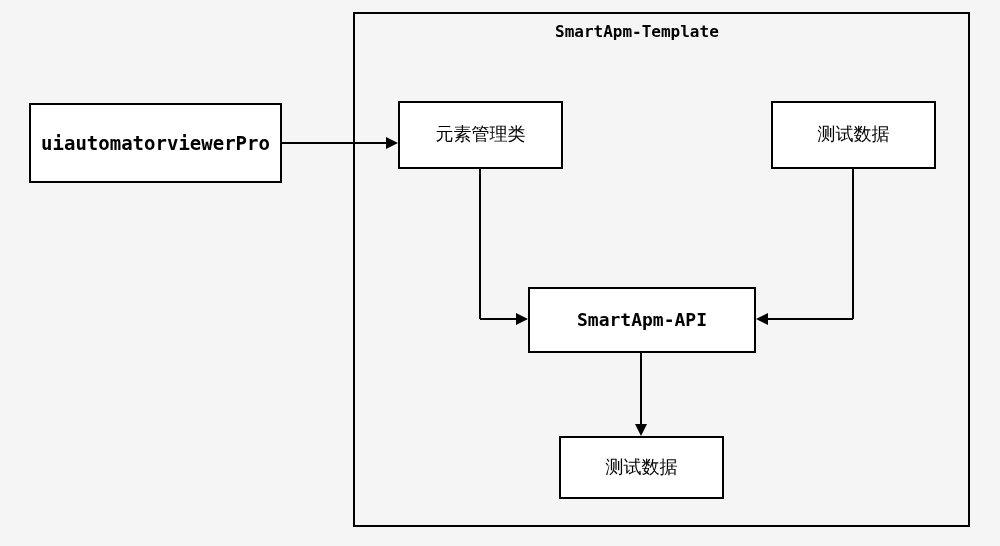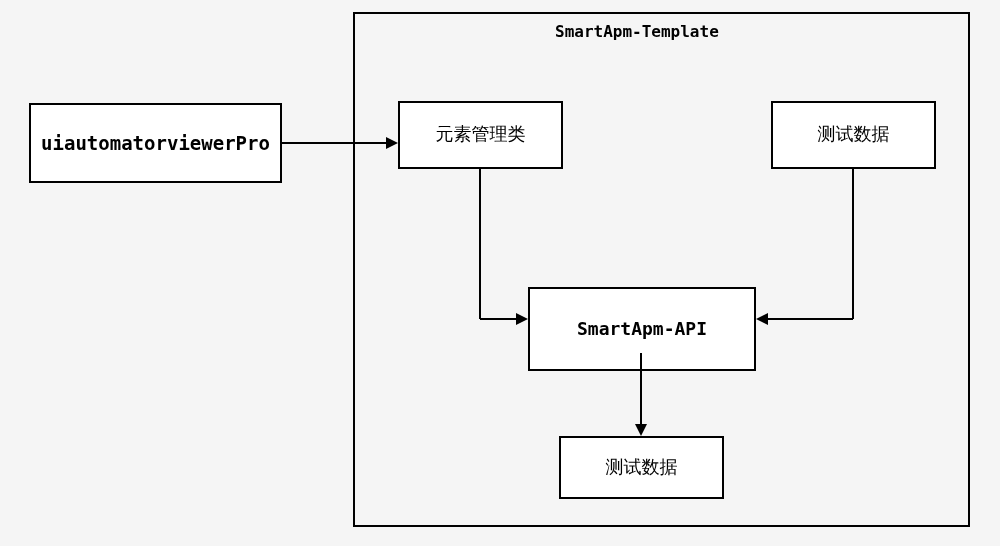--- a/index.html
+++ b/index.html
@@ -46,21 +46,21 @@
 </div>
 
 <div class="box" style="left:398px; top:101px; width:165px; height:68px;text-align:right;">
   <span>元素管理类</span>
 </div>
 
 <div class="box" style="left:771px; top:101px; width:165px; height:68px;">
   <span>测试数据</span>
 </div>
 
-<div class="box" style="left:528px; top:287px; width:228px; height:84px;">
+<div class="box" style="left:528px; top:287px; width:228px; height:66px;">
   <span class="bold" style="font-family:monospace,'SimHei',serif;">SmartApm-API</span>
 </div>
 
 <div class="box" style="left:559px; top:436px; width:165px; height:63px;">
   <span>测试数据</span>
 </div>
 
 <svg class="arrow" style="left:282px; top:136px; width:116px; height:20px;">
   <line x1="0" y1="7" x2="104" y2="7" stroke="#000" stroke-width="2"></line>
   <polygon points="104,1 116,7 104,13" fill="#000"></polygon>

